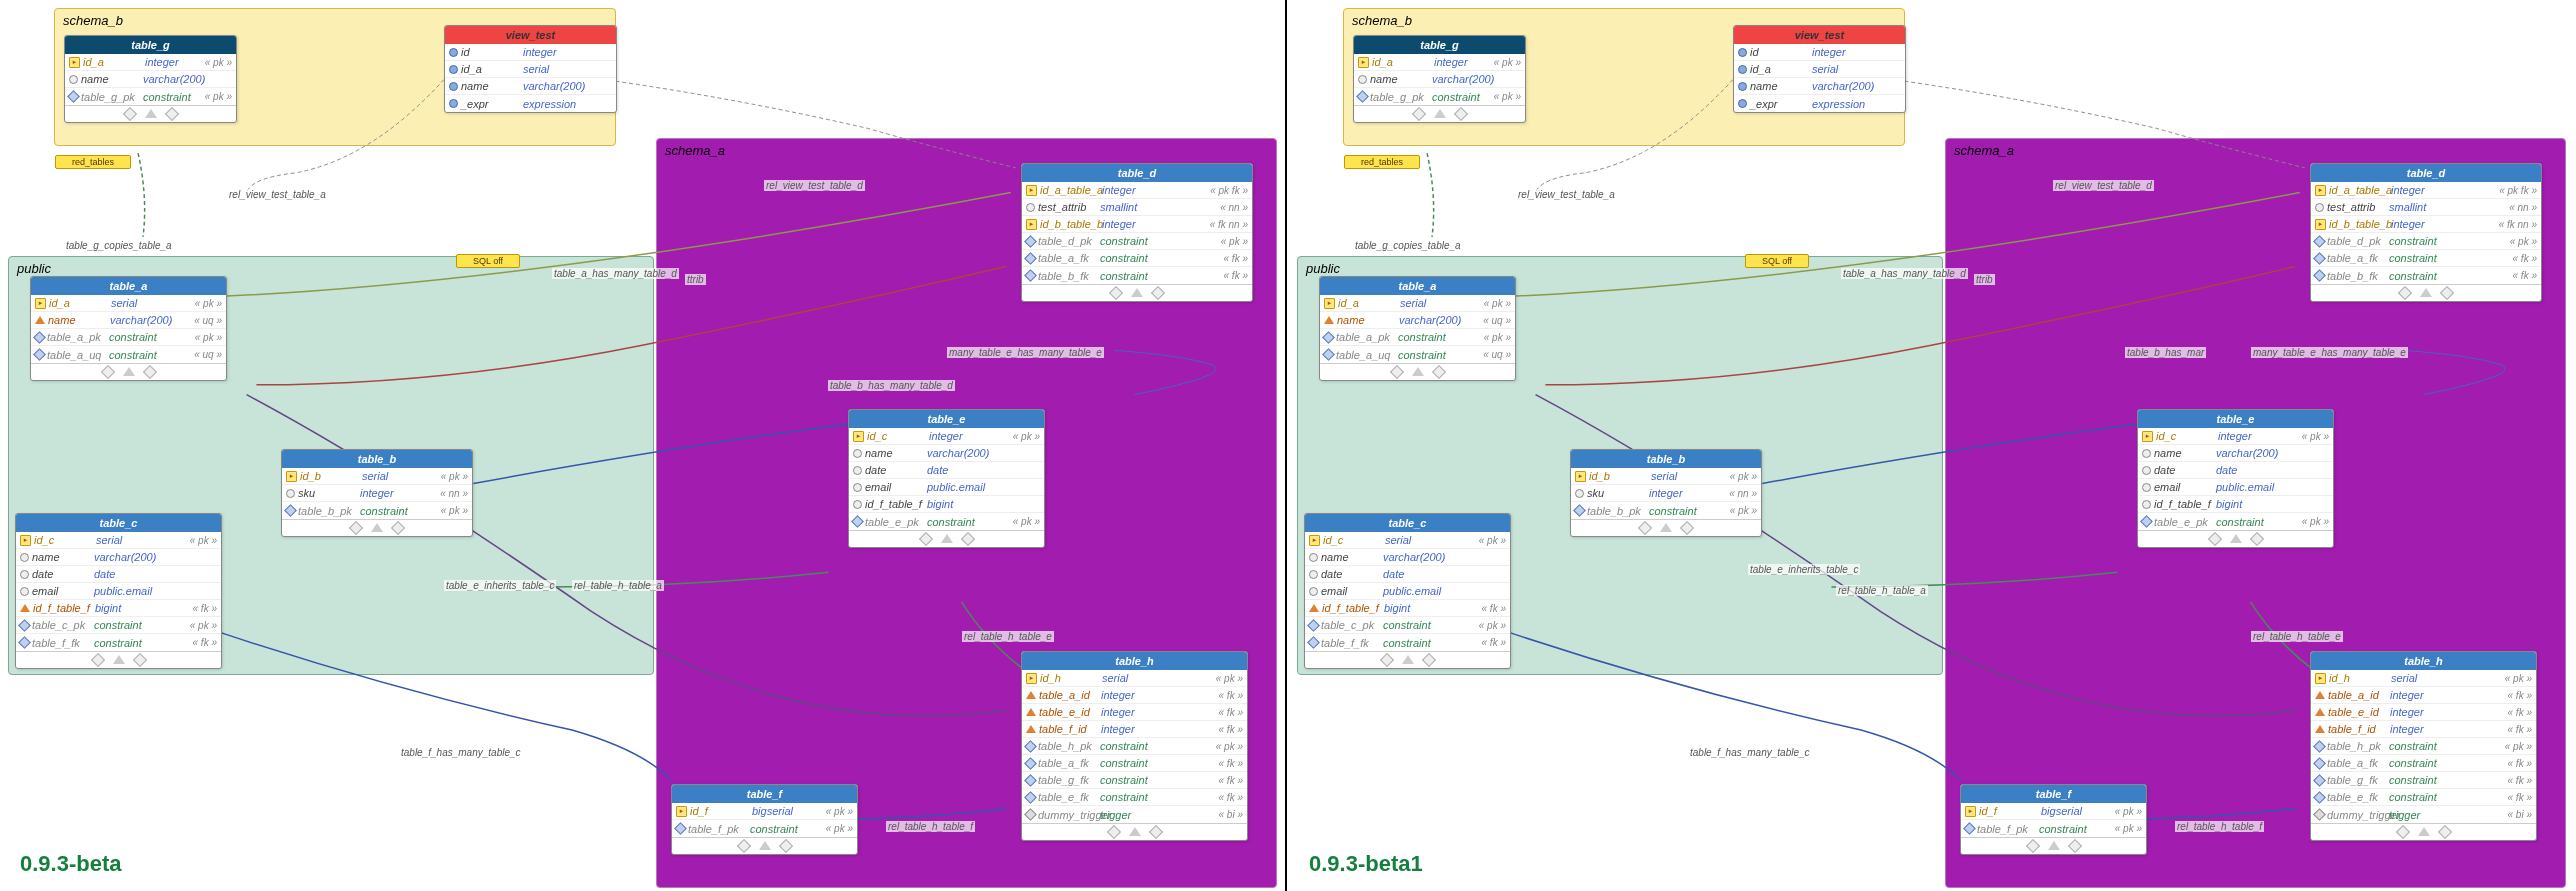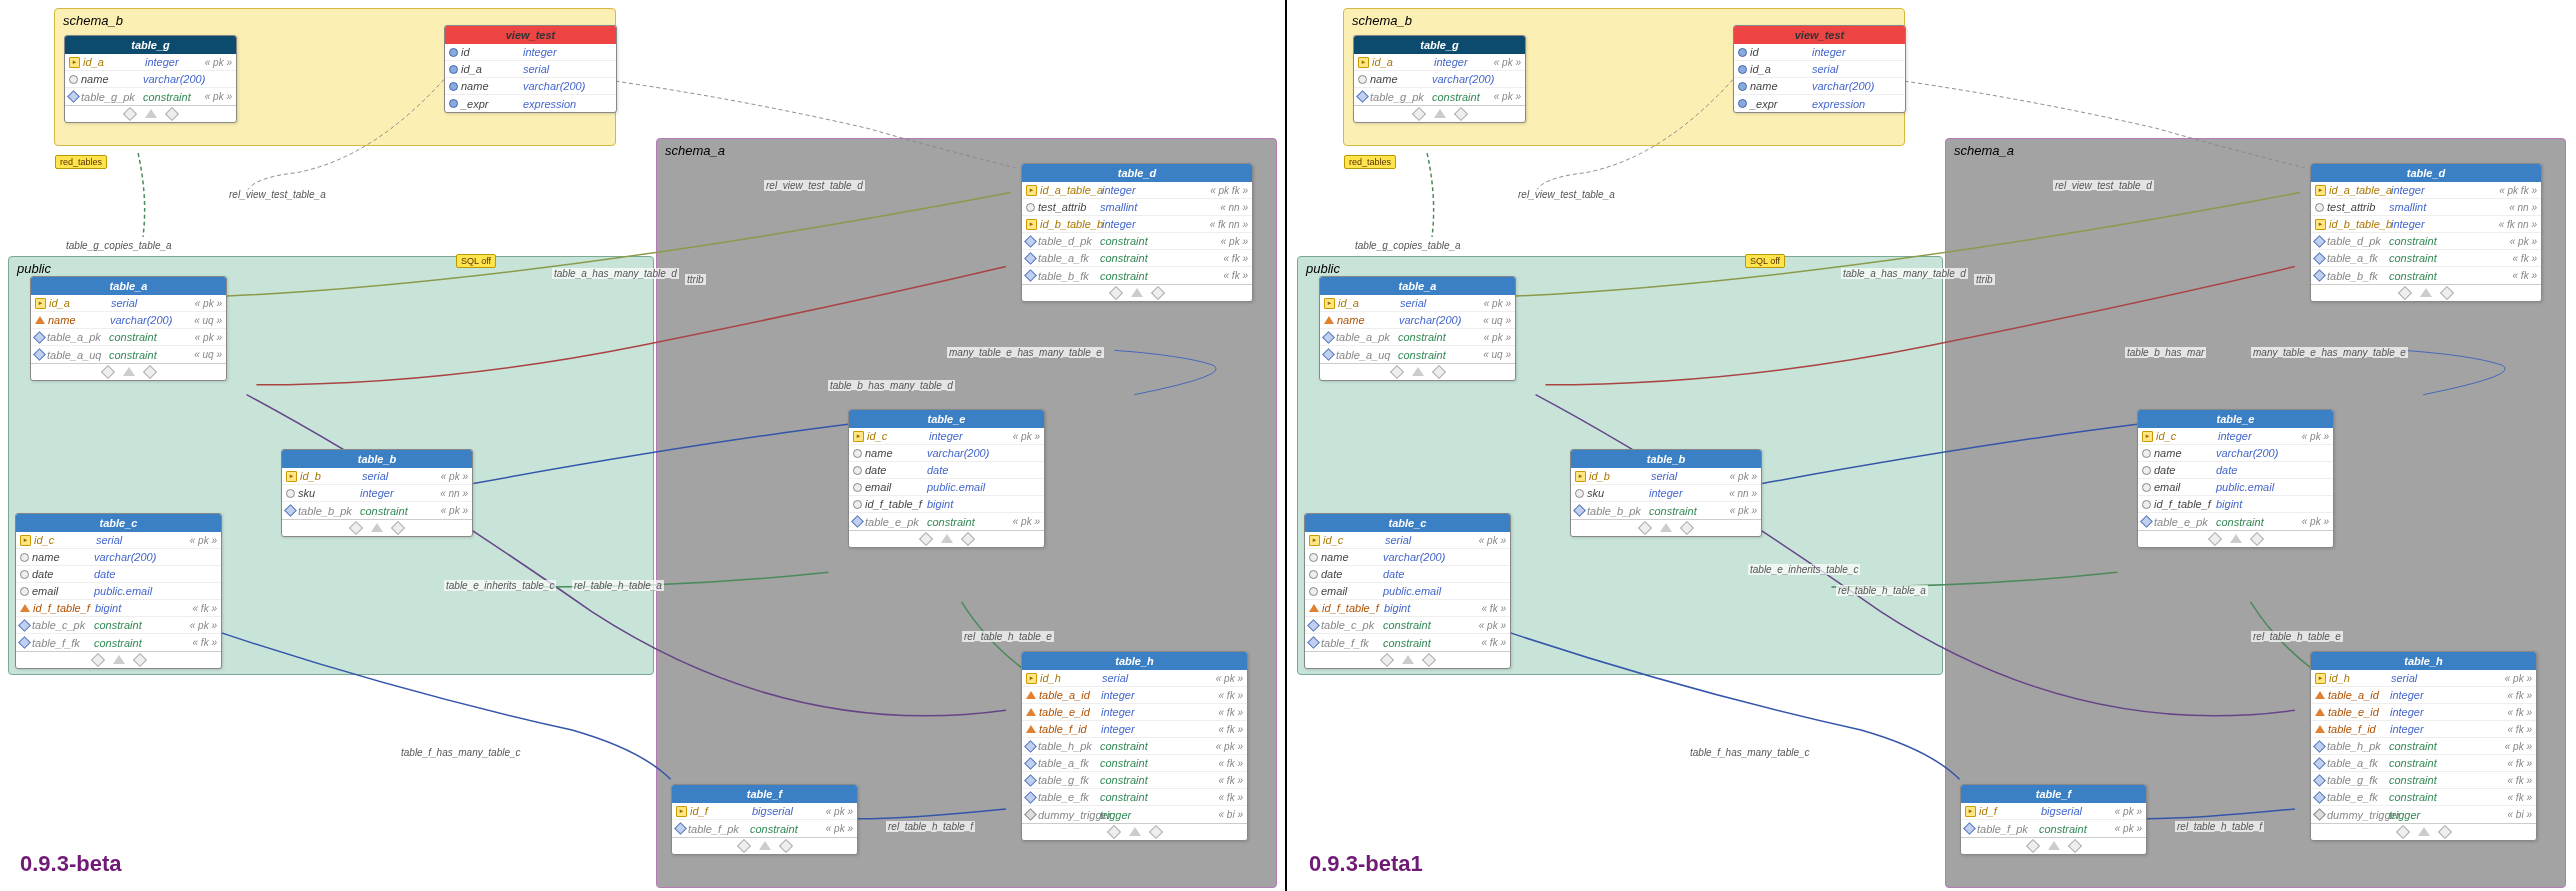--- a/index.html
+++ b/index.html
@@ -3,21 +3,21 @@
 <meta charset="utf-8">
 <style>
 *{box-sizing:border-box;margin:0;padding:0;font-family:Verdana,Arial,sans-serif}
 body{background:#fff;width:2576px;height:892px;position:relative;overflow:hidden}
 .half{position:absolute;top:0;width:1287px;height:892px}
 .half.left{left:0;border-right:2px solid #000}
 .half.right{left:1289px}
 .schema{position:absolute;border:1px solid;border-radius:4px}
 .schema-label{position:absolute;top:4px;left:8px;font-weight:normal;font-style:italic;font-size:13px}
 .schema-b{background:#fbefb3;border-color:#d4b840}
-.schema-a{background:#a3a3a3;border-color:#b878b8}
+.schema-a{background:#a21caf;border-color:#b878b8}
 .schema-pub{background:#c8e4d8;border-color:#7aa892}
 .tbl{position:absolute;background:#fff;border:1px solid #888;border-radius:3px;font-size:11px;box-shadow:1px 1px 3px rgba(0,0,0,0.15);min-width:148px}
 .tbl-header{color:#fff;font-weight:bold;text-align:center;padding:3px 10px;border-radius:2px 2px 0 0;font-style:italic;font-size:11px}
 .hdr-red{background:#0c4a6e}
 .hdr-yellow{background:#ef4444;color:#333}
 .hdr-blue{background:#3b7fc4}
 .tbl-row{display:flex;align-items:center;height:17px;padding:0 4px;gap:3px;border-bottom:1px solid #eee}
 .tbl-row:last-of-type{border-bottom:none}
 .ico{width:11px;height:11px;flex-shrink:0;display:inline-flex;align-items:center;justify-content:center;font-size:8px}
 .ico-pk{border:1px solid #cc9900;background:#ffe680;border-radius:1px}
@@ -32,22 +32,22 @@
 .col-name.fk{color:#b05000}
 .col-name.grey{color:#888}
 .col-type{color:#4466cc;font-style:italic;flex:1}
 .col-type.grn{color:#338855}
 .col-tag{color:#888;font-style:italic;font-size:10px;width:39px;text-align:right}
 .tbl-footer{display:flex;justify-content:center;gap:10px;padding:3px;border-top:1px solid #ccc}
 .ft-ico{width:10px;height:10px}
 .ft-diamond{transform:rotate(45deg);border:1px solid #aaa;background:#eee}
 .ft-tri{width:0;height:0;border-left:6px solid transparent;border-right:6px solid transparent;border-bottom:9px solid #ccc}
 .rel-label{position:absolute;font-style:italic;font-size:10px;color:#555;background:rgba(255,255,255,0.7);padding:0 2px;white-space:nowrap}
-.badge{position:absolute;background:#ffe44d;border:1px solid #bb9900;font-size:9px;padding:1px 4px;color:#553300;border-radius:2px}
-.version{position:absolute;bottom:15px;left:20px;font-size:22px;font-weight:bold;color:#701a75}
+.badge{position:absolute;background:#ffe44d;border:1px solid #bb9900;font-size:9px;padding:1px 16px;color:#553300;border-radius:2px}
+.version{position:absolute;bottom:15px;left:20px;font-size:22px;font-weight:bold;color:#15803d}
 svg.wires{position:absolute;top:0;left:0;width:1287px;height:892px;pointer-events:none}
 </style>
 </head>
 <body>
 
 <div class="half left">
   <div class="schema schema-b" style="left:54px;top:8px;width:562px;height:138px">
     <div class="schema-label">schema_b</div>
   </div>
   <div class="schema schema-a" style="left:656px;top:138px;width:621px;height:750px">

